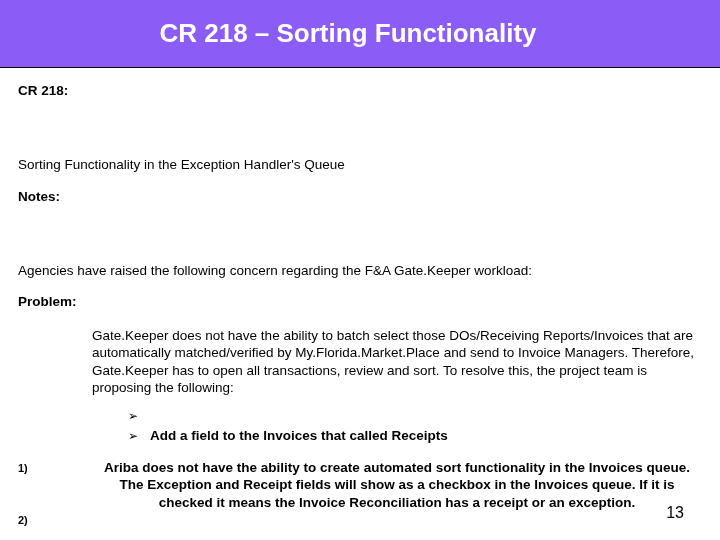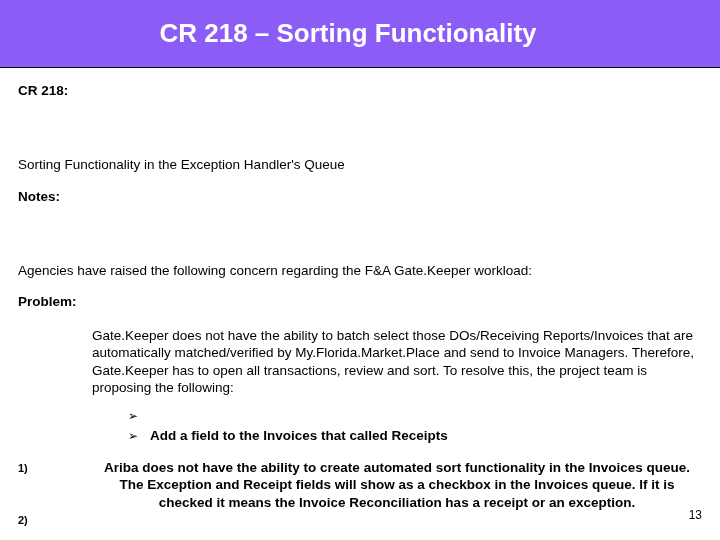--- a/index.html
+++ b/index.html
@@ -25,21 +25,21 @@
   .problem-label { font-weight: bold; margin-bottom: 16px; }
   .problem-text { font-weight: normal; padding-left: 74px; }
   .bullets { padding-left: 110px; margin-top: 8px; margin-bottom: 14px; }
   .bullet-row { display: flex; align-items: flex-start; margin-bottom: 2px; }
   .arrow { width: 22px; flex: 0 0 22px; font-size: 12px; line-height: 1.5; }
   .bullet-text { font-weight: bold; }
   .notes-label { font-weight: bold; }
   .note-row { display: flex; margin-top: 0; }
   .note-num { width: 74px; flex: 0 0 74px; font-weight: bold; font-size: 11px; padding-top: 2px; }
   .note-text { flex: 1; font-weight: bold; text-align: center; }
-  .page-num { position: absolute; bottom: 18px; right: 18px; font-size: 12px; }
+  .page-num { position: absolute; bottom: 18px; right: 36px; font-size: 16px; }
 </style>
 </head>
 <body>
 
 <div class="slide">
 
   <div class="title-bar">
     <h1>CR 218 – Sorting Functionality</h1>
   </div>
 

